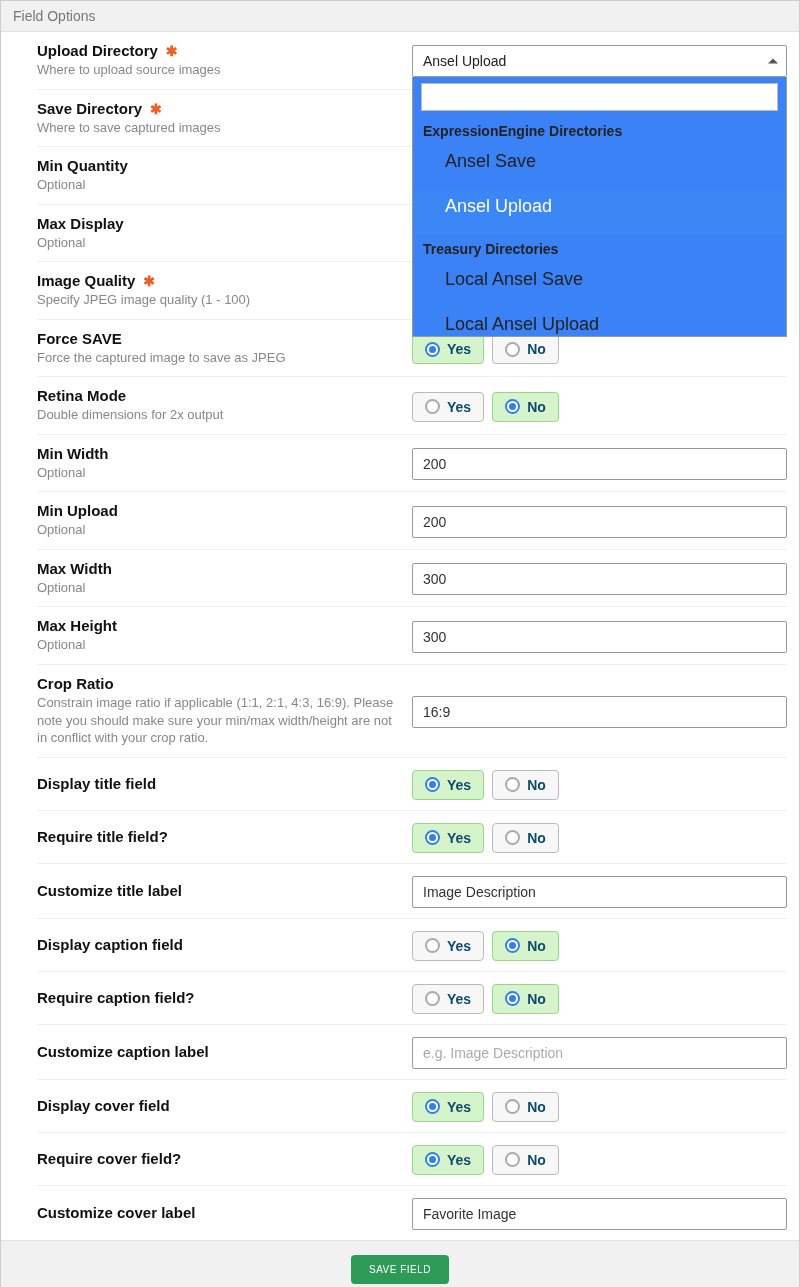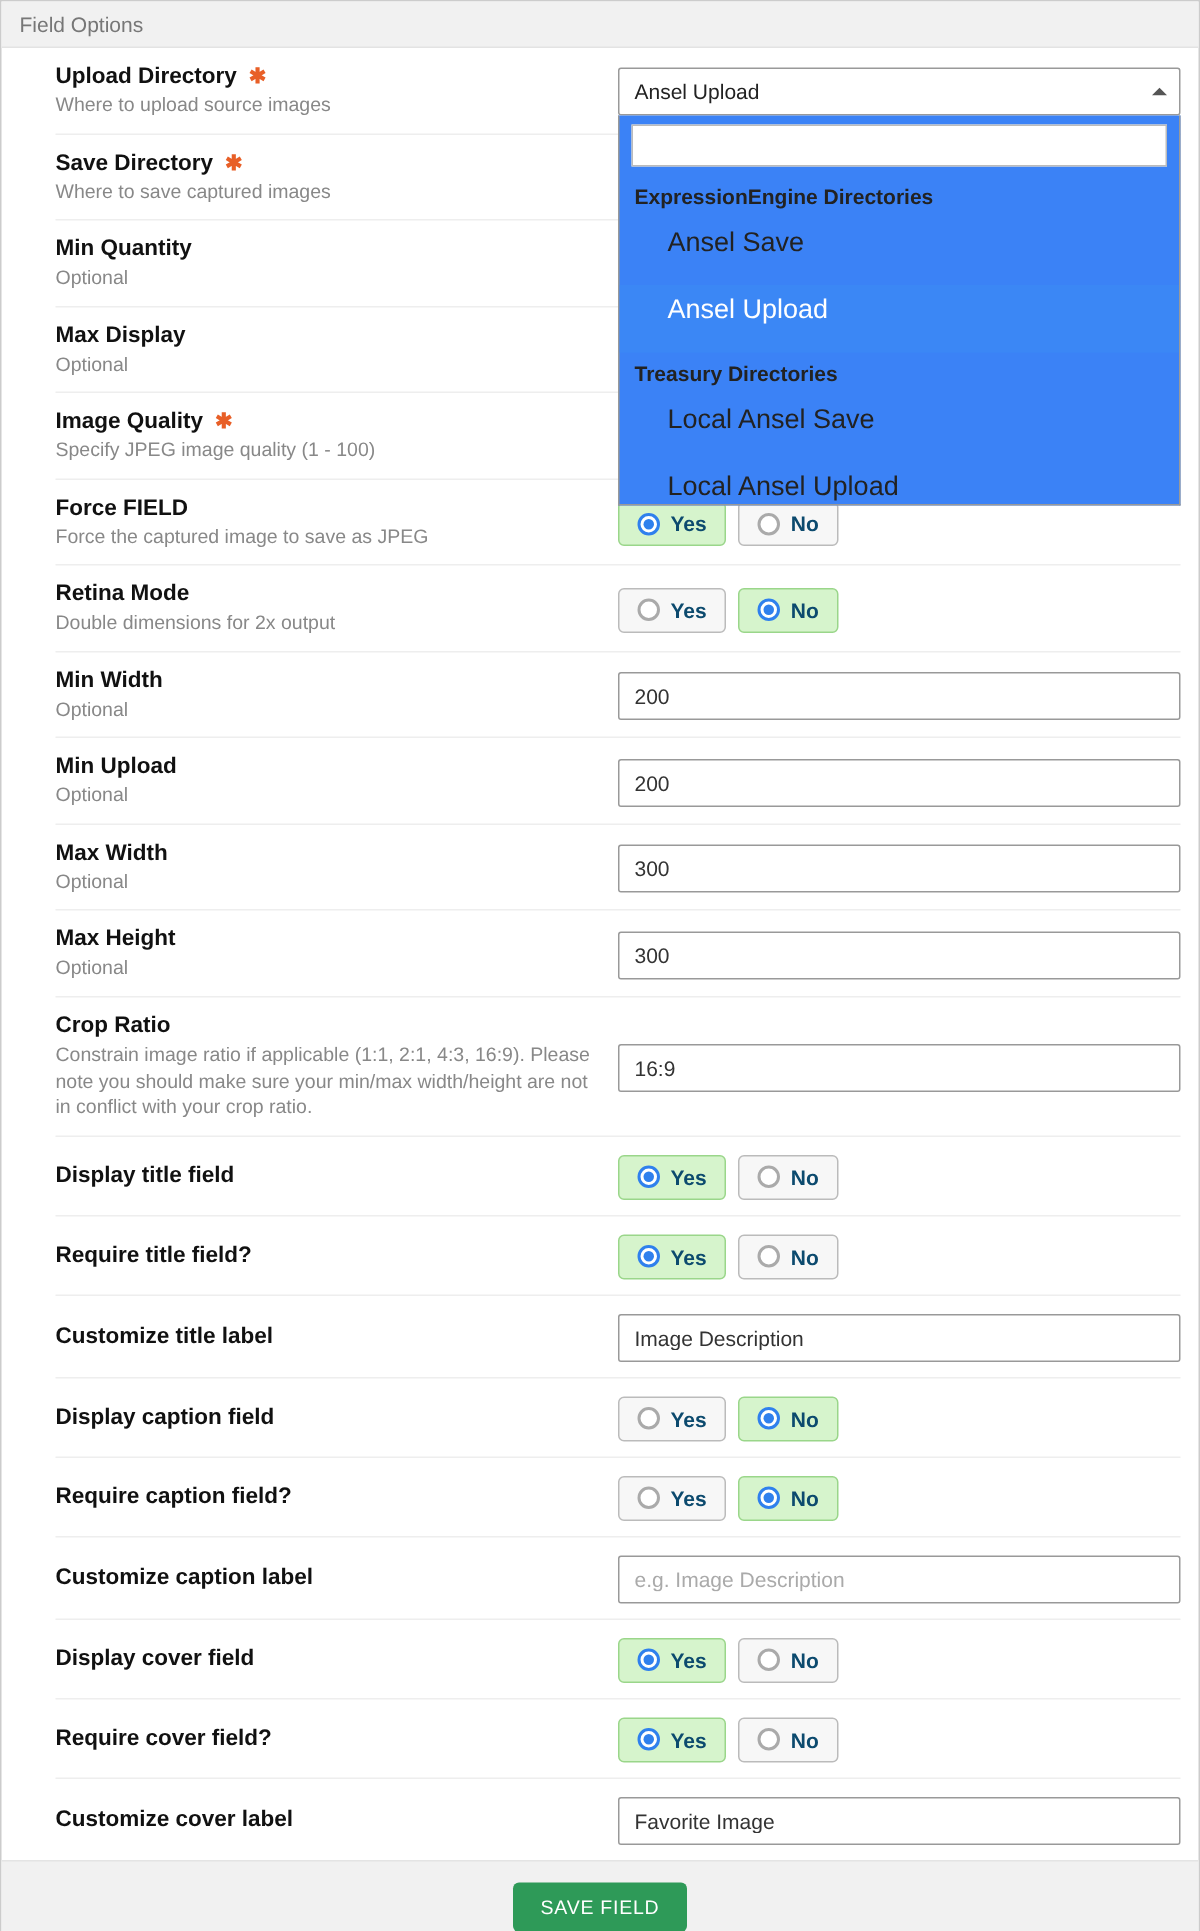--- a/index.html
+++ b/index.html
@@ -34,21 +34,21 @@
   .choice-group { display: flex; gap: 8px; }
   .choice { display: inline-flex; align-items: center; gap: 7px; border: 1px solid #bbb; border-radius: 4px; padding: 6px 12px; background: #f7f7f7; cursor: pointer; min-width: 56px; }
   .choice.selected { background: #d6f4cc; border-color: #9ad68a; }
   .radio-dot { width: 15px; height: 15px; border-radius: 50%; border: 2px solid #aaa; display: inline-flex; align-items: center; justify-content: center; background: #fff; }
   .choice.selected .radio-dot { border-color: #2f80ed; }
   .radio-dot .inner { width: 7px; height: 7px; border-radius: 50%; background: transparent; }
   .choice.selected .radio-dot .inner { background: #2f80ed; }
   .choice-text { font-weight: 700; color: #0c4a6e; font-size: 14px; }
   
   .footer { background: #f1f1f1; border-top: 1px solid #e4e4e4; padding: 14px 0; text-align: center; }
-  .save-btn { display: inline-block; background: #2e9a58; color: #fff; border: none; border-radius: 4px; padding: 9px 18px; font-size: 13px; letter-spacing: 0.5px; font-weight: 500; cursor: pointer; }
+  .save-btn { display: inline-block; background: #2e9a58; color: #fff; border: none; border-radius: 4px; padding: 9px 18px; font-size: 10px; letter-spacing: 0.5px; font-weight: 500; cursor: pointer; }
 </style>
 </head>
 <body>
 
 <div class="frame">
 
   <div class="header">
     <span>Field Options</span>
   </div>
 
@@ -111,21 +111,21 @@
       <div class="label-col">
         <span class="label">Image Quality</span>
         <span class="required">✱</span>
         <div class="help">Specify JPEG image quality (1 - 100)</div>
       </div>
       <div class="input-col"></div>
     </div>
 
     <div class="row">
       <div class="label-col">
-        <span class="label">Force FIELD</span>
+        <span class="label">Force SAVE</span>
         <div class="help">Force the captured image to save as JPEG</div>
       </div>
       <div class="input-col">
         <div class="choice-group">
             <div class="choice selected">
               <span class="radio-dot">
                 <span class="inner"></span>
               </span>
               <span class="choice-text">Yes</span>
             </div>

